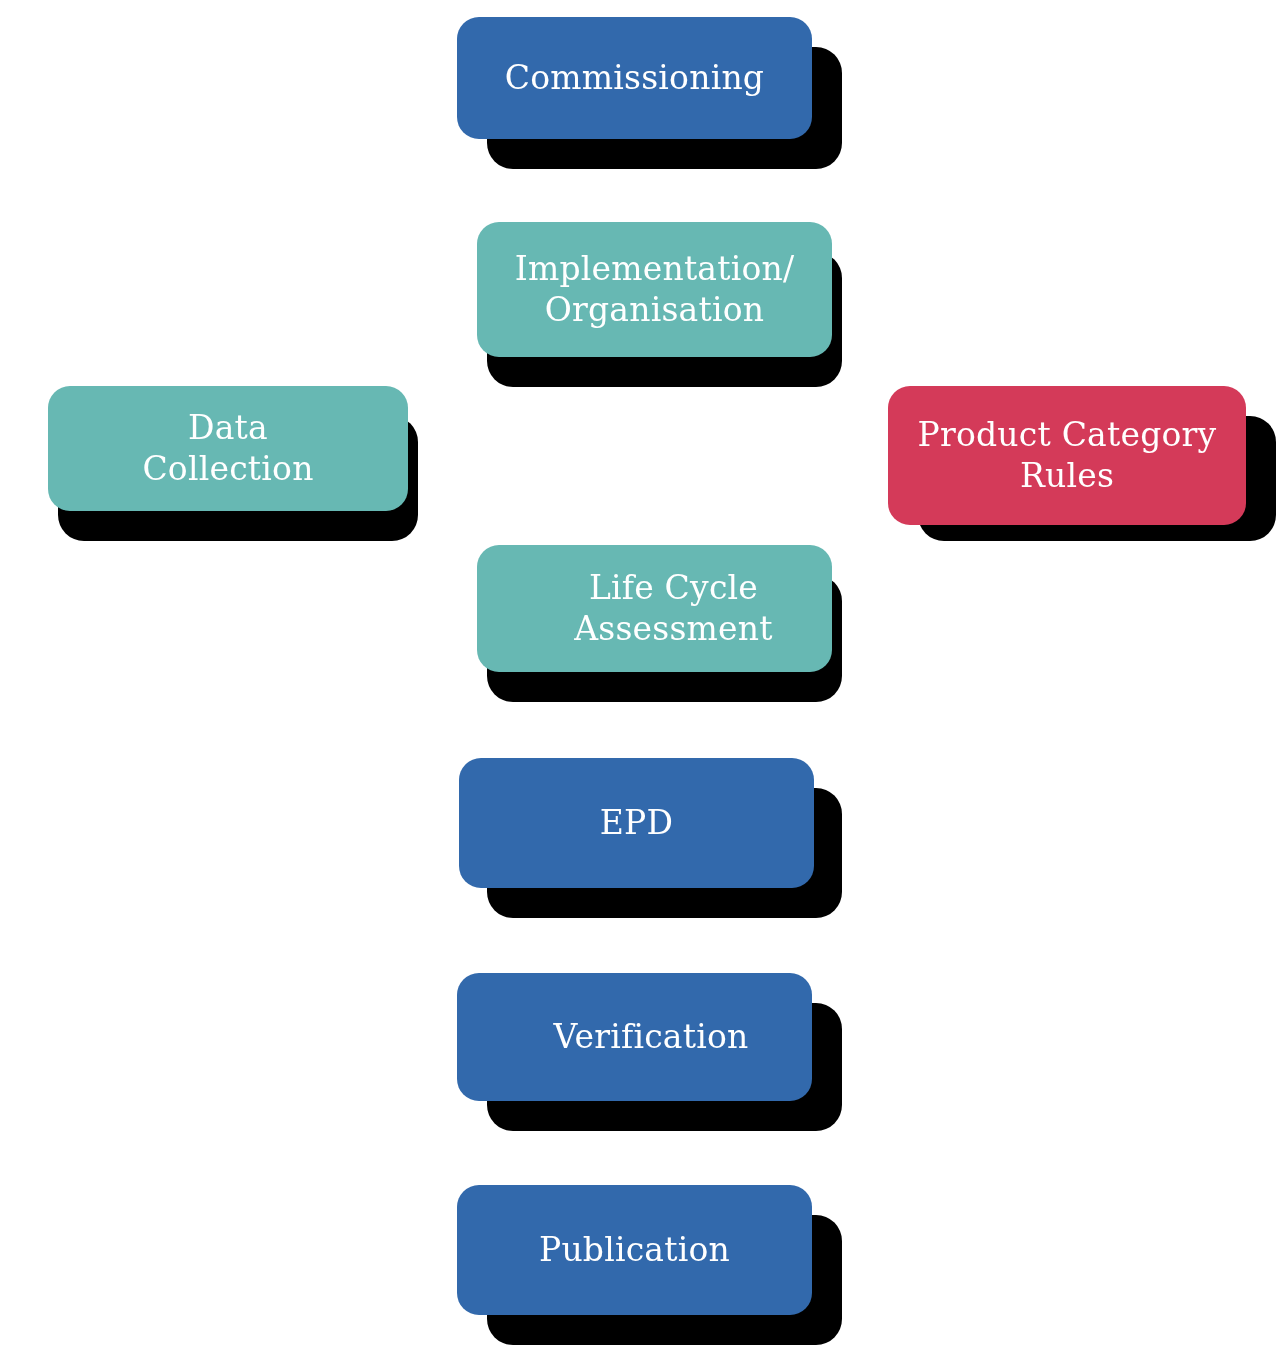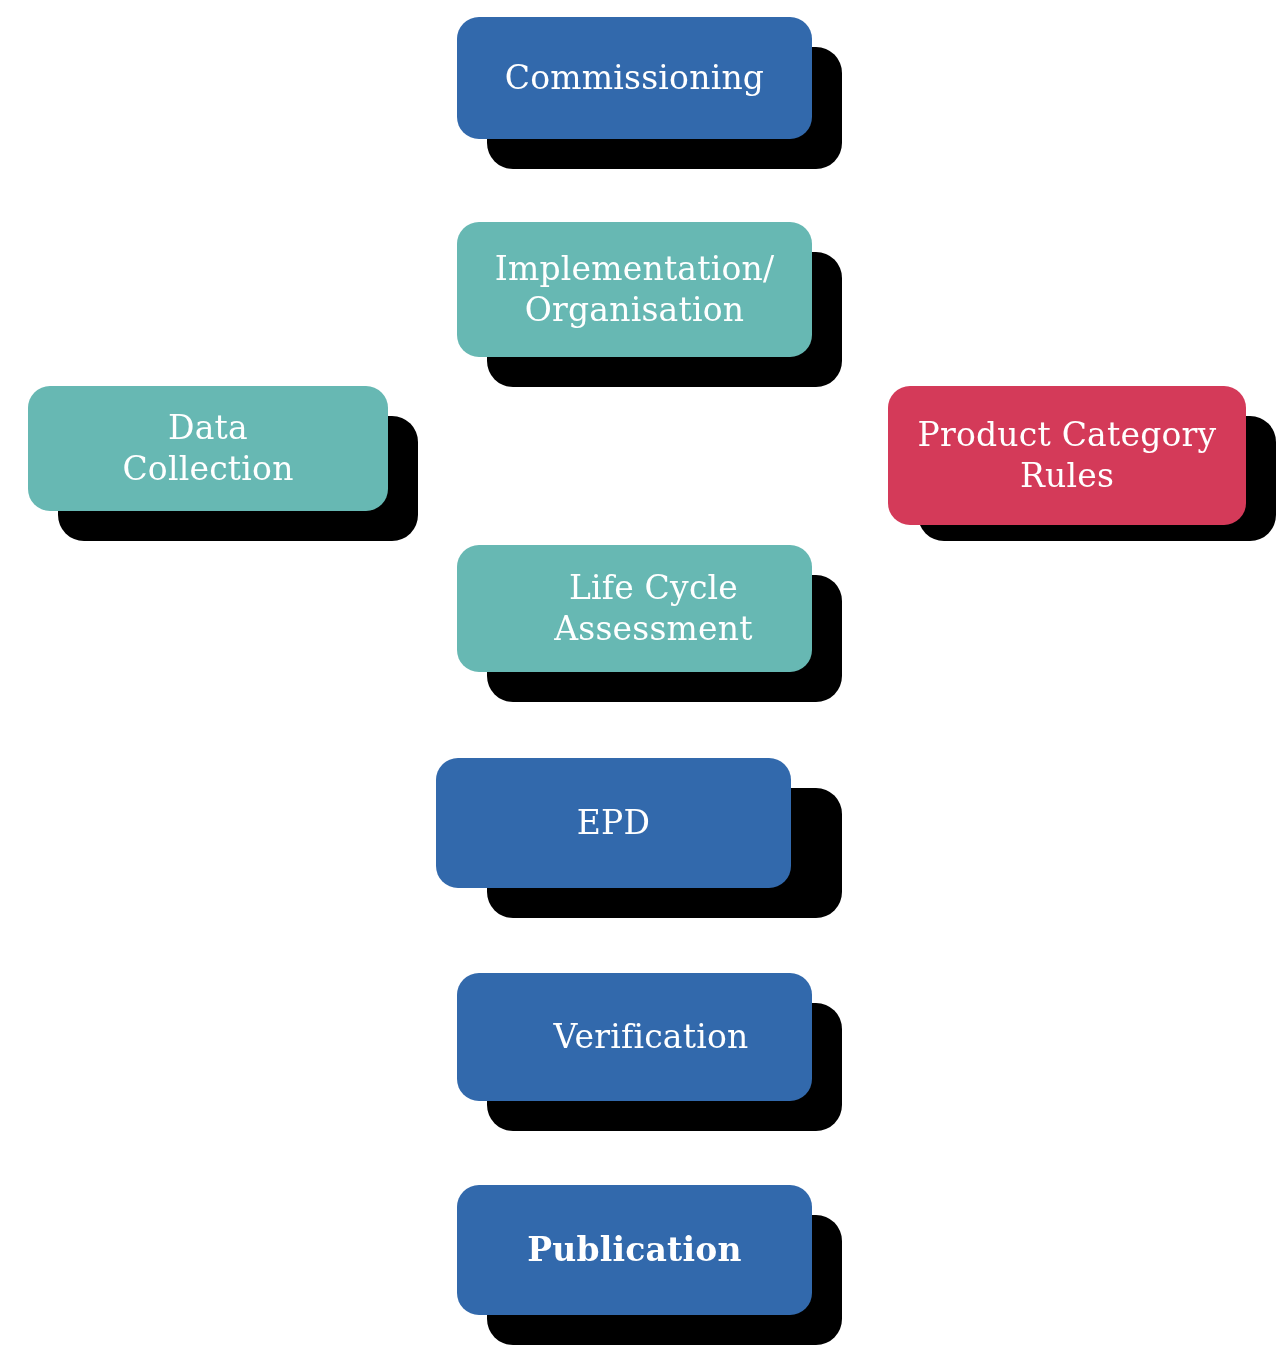--- a/index.html
+++ b/index.html
@@ -45,21 +45,21 @@
     justify-content: center;
     text-align: center;
     color: #ffffff;
     font-size: 33px;
     line-height: 1.22;
     letter-spacing: 0.2px;
     padding: 4px 10px;
     white-space: pre-line;
   }
   .node.blue  { background: #3269AC; }
-  .node.teal  { background: #67B8B3; }
+  .node.teal  { background: #67B8B3; margin-left: 20px; }
   .node.crimson { background: #D43A59; }
   
 </style>
 </head>
 <body>
 
 <div id="stage">
 
   <svg id="connectors" viewBox="0 0 1280 1354" width="1280" height="1354">
 
@@ -123,19 +123,19 @@
 
   <div class="node teal" style="left: 28px; top: 386px; width: 360px; height: 125px; background: rgb(103, 184, 179);">Data
 Collection</div>
 
   <div class="node crimson" style="left: 888px; top: 386px; width: 358px; height: 139px; background: rgb(212, 58, 89);">Product Category
 Rules</div>
 
   <div class="node teal" style="left: 457px; top: 545px; width: 355px; height: 127px; background: rgb(103, 184, 179); padding-left: 48px;">Life Cycle
 Assessment</div>
 
-  <div class="node blue" style="left: 436px; top: 758px; width: 355px; height: 130px; background: rgb(50, 105, 172);">EPD</div>
+  <div class="node blue" style="left: 459px; top: 758px; width: 355px; height: 130px; background: rgb(50, 105, 172);">EPD</div>
 
   <div class="node blue" style="left: 457px; top: 973px; width: 355px; height: 128px; background: rgb(50, 105, 172); padding-left: 43px;">Verification</div>
 
-  <div class="node blue" style="left: 457px; top: 1185px; width: 355px; height: 130px; background: rgb(50, 105, 172); font-weight: bold;">Publication</div>
+  <div class="node blue" style="left: 457px; top: 1185px; width: 355px; height: 130px; background: rgb(50, 105, 172);">Publication</div>
 
 </div>
 
 </body></html>

